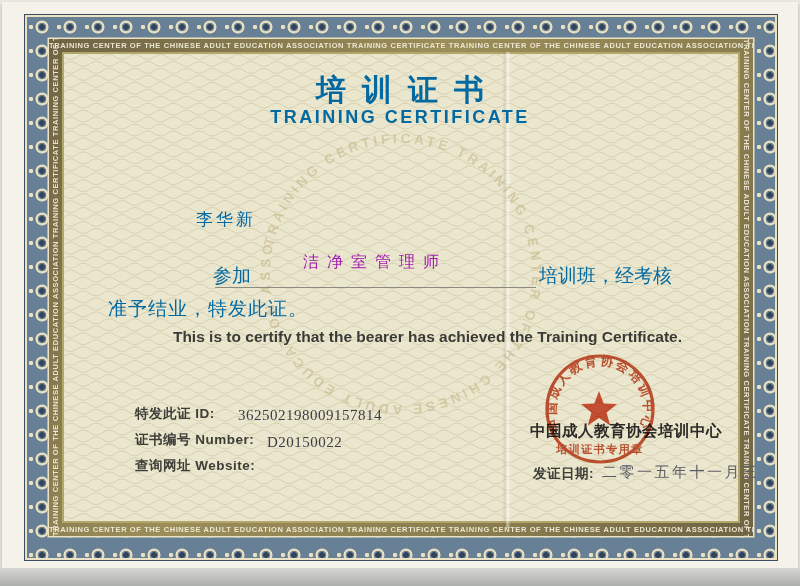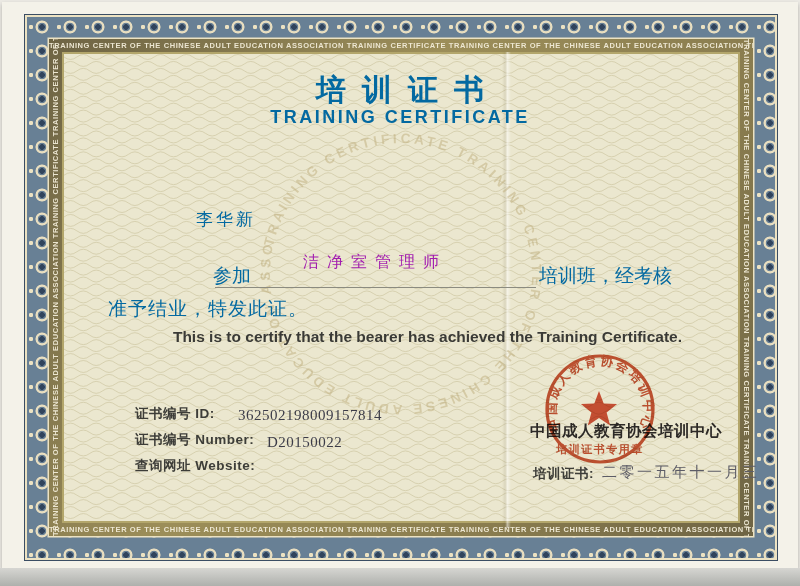--- a/index.html
+++ b/index.html
@@ -167,29 +167,29 @@
   <div class="t title-cn z4">培训证书</div>
   <div class="t title-en z4">TRAINING CERTIFICATE</div>
   <div class="t name z4">李华新</div>
   <div class="t attend-prefix z4">参加</div>
   <div class="t course z4">洁净室管理师</div>
   <div class="underline z4"></div>
   <div class="t attend-suffix z4">培训班，经考核</div>
   <div class="t completion z4">准予结业，特发此证。</div>
   <div class="t english z4">This is to certify that the bearer has achieved the Training Certificate.</div>
 
-  <div class="t flabel z4" style="left:133px;top:403px">证书编号 ID:</div>
+  <div class="t flabel z4" style="left:133px;top:403px">特发此证 ID:</div>
   <div class="t fvalue z4" style="left:236px;top:405px">362502198009157814</div>
   <div class="t flabel z4" style="left:133px;top:429px">证书编号 Number:</div>
   <div class="t fvalue z4" style="left:265px;top:432px">D20150022</div>
   <div class="t flabel z4" style="left:133px;top:455px">查询网址 Website:</div>
   <div class="t fvalue z4" style="left:265px;top:458px"></div>
 
   <div class="t issuer">中国成人教育协会培训中心</div>
-  <div class="t flabel date-label z4">培训证书:</div>
+  <div class="t flabel date-label z4">发证日期:</div>
   <div class="t date-value z4">二零一五年十一月三</div>
 
   <svg id="seal" class="overlay-svg" viewBox="0 0 796 566" xmlns="http://www.w3.org/2000/svg" xmlns:xlink="http://www.w3.org/1999/xlink">
     <g opacity="0.88">
       <circle cx="598" cy="407" r="53" fill="none" stroke="#c4411f" stroke-width="3.2"></circle>
       <polygon fill="#cf3f23" points="597,389 601.7,401.5 615.1,402.1 604.6,410.5 608.2,423.4 597,416 585.8,423.4 589.4,410.5 578.9,402.1 592.3,401.5"></polygon>
       <defs>
         <path id="sealarc" d="M 563.3 434.1 A 44 44 0 1 1 632.7 434.1"></path>
       </defs>
       <text font-size="12.5" font-weight="bold" fill="#c4411f" letter-spacing="2.5">

